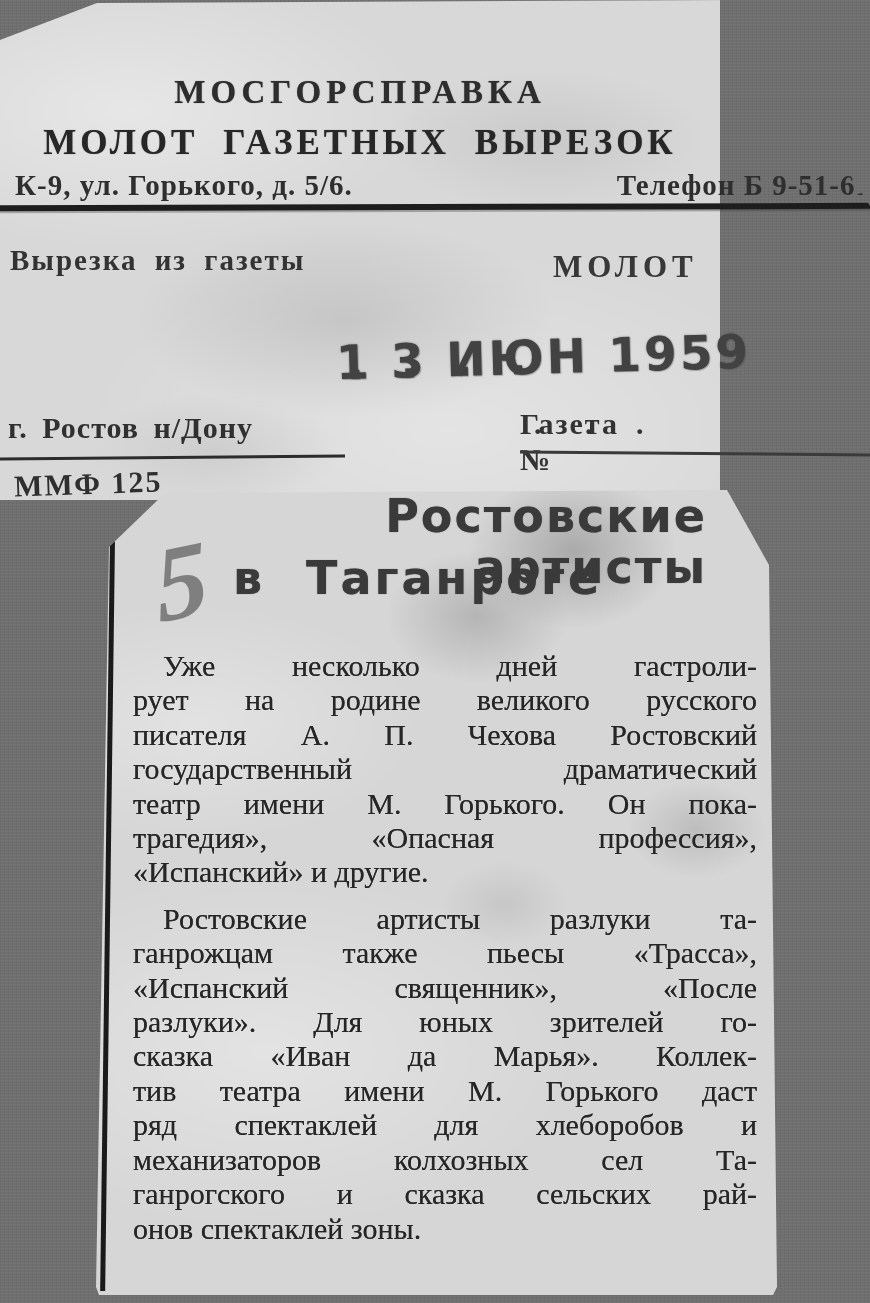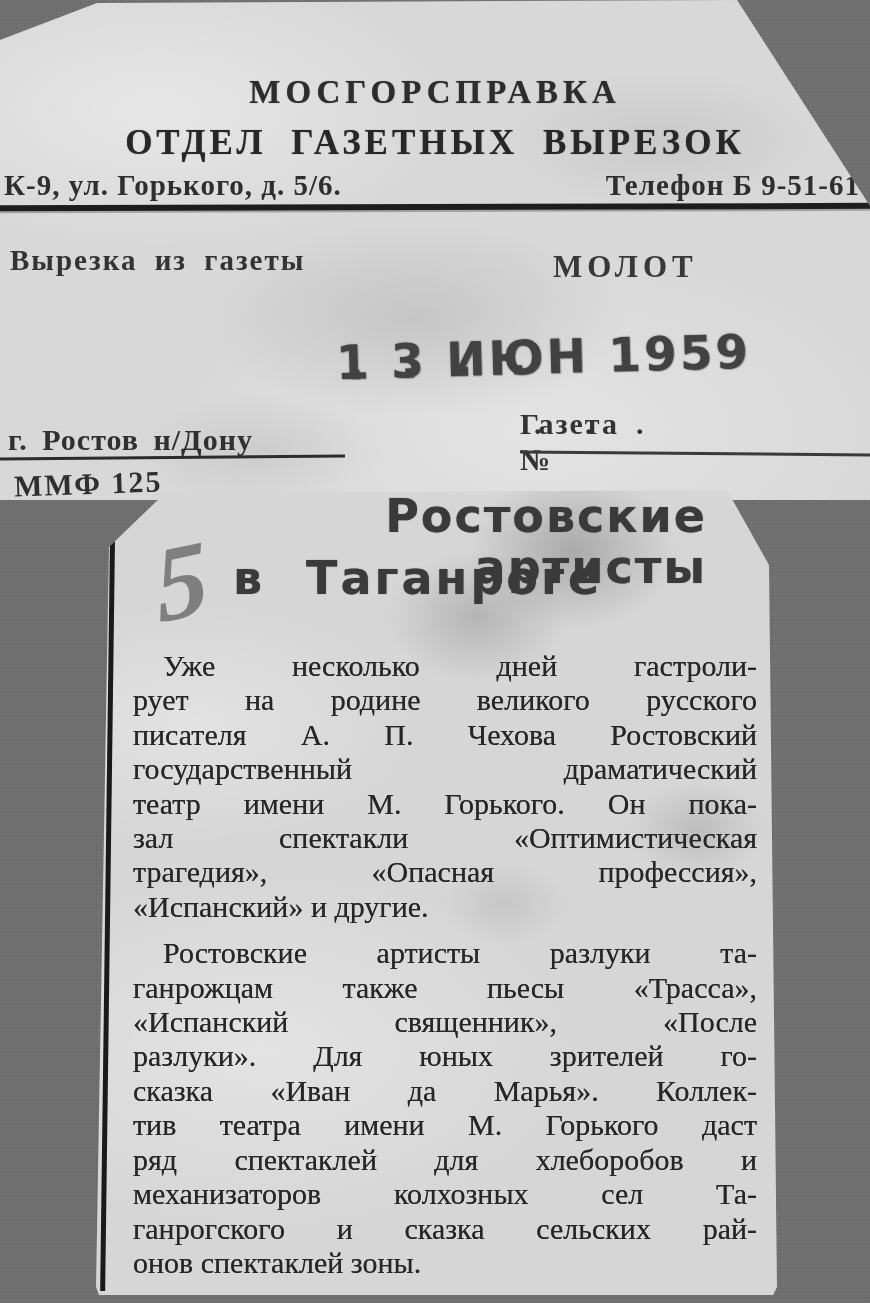--- a/index.html
+++ b/index.html
@@ -12,50 +12,50 @@
   .scan{
     position:relative; width:870px; height:1303px; overflow:hidden;
     background-color:var(--bg);
     background-image:
       repeating-linear-gradient(0deg, rgba(255,255,255,.035) 0 1px, transparent 1px 3px),
       repeating-linear-gradient(90deg, rgba(0,0,0,.045) 0 1px, transparent 1px 4px);
     font-family:var(--serif); color:var(--ink);
   }
   
   .slip{
-    position:absolute; left:0; top:0; width:870px; height:500px; z-index:1;
+    position:absolute; left:0; top:0; width:720px; height:500px; z-index:1;
     clip-path:polygon(97px 3px, 737px 0px, 870px 206px, 870px 500px, 0px 500px, 0px 40px);
     background-color:var(--slip);
     background-image:
       radial-gradient(ellipse 300px 140px at 48% 64%, rgba(120,120,120,.22), transparent 70%),
       radial-gradient(ellipse 230px 100px at 76% 28%, rgba(125,125,125,.16), transparent 70%),
       radial-gradient(ellipse 180px 80px at 30% 90%, rgba(120,120,120,.14), transparent 70%),
       radial-gradient(ellipse 420px 200px at 18% 22%, rgba(255,255,255,.38), transparent 70%),
       radial-gradient(ellipse 520px 260px at 62% 86%, rgba(255,255,255,.30), transparent 70%);
   }
   .slip *{position:absolute;}
   .org1{top:74px; left:0; width:100%; text-align:center;
         font:bold 33px/1.1 var(--serif); letter-spacing:5px; color:#2d2d2d;
         text-shadow:0 0 1px rgba(45,45,45,.6);}
   .org2{top:124px; left:0; width:100%; text-align:center;
         font:bold 35px/1.1 var(--serif); letter-spacing:4px; word-spacing:12px; color:#272727;
         text-shadow:0 0 1px rgba(45,45,45,.6);}
-  .addr-row{top:168px; left:4px; width:856px; display:flex; justify-content:space-between;
+  .addr-row{top:168px; left:15px; width:856px; display:flex; justify-content:space-between;
         font:bold 29px/1.2 var(--serif); letter-spacing:1px; color:#2e2e2e;}
   .addr-row span{position:static;}
   .rule-thick{top:204px; left:0; width:870px; height:6px; background:#1d1d1d;
         transform:rotate(-.15deg); box-shadow:0 2px 0 rgba(60,60,60,.35);}
   .src-label{top:243px; left:10px; font:bold 29px/1.2 var(--serif); letter-spacing:2px;
         word-spacing:8px; color:#333;}
   .paper-name{top:248px; left:553px; font:bold 31px/1.2 var(--serif); letter-spacing:5px; color:#383838;}
   .stamp{top:332px; left:336px; width:520px; font:bold 47px/1 var(--sans); letter-spacing:3px;
         color:var(--stamp); transform:rotate(-1.6deg); white-space:nowrap;
         text-shadow:0 0 2px rgba(66,66,66,.55), 1px 1px 0 rgba(66,66,66,.25);}
   .stamp .dots{position:static; letter-spacing:10px; margin-left:10px;}
-  .city{top:422px; left:8px; font:bold 30px/1.2 var(--serif); letter-spacing:1px; word-spacing:6px; color:#303030;}
+  .city{top:410px; left:8px; font:bold 30px/1.2 var(--serif); letter-spacing:1px; word-spacing:6px; color:#303030;}
   .issue{top:406px; left:520px; font:bold 30px/1.2 var(--serif); letter-spacing:2px; word-spacing:8px; color:#333;}
   .issue .dots{position:static; letter-spacing:14px; margin-left:14px;}
   .rule-left{top:456px; left:0; width:345px; height:3px; background:#2c2c2c; transform:rotate(-.5deg);}
   .rule-right{top:452px; left:520px; width:350px; height:3px; background:#3a3a3a; transform:rotate(.5deg);}
   .form-code{top:466px; left:14px; font:bold 30px/1.2 var(--serif); letter-spacing:2px; color:#2f2f2f;
         transform:rotate(-2deg);}
   
   .clipping{
     position:absolute; left:93px; top:477px; width:686px; height:820px; z-index:2;
     clip-path:polygon(72px 16px, 634px 13px, 676px 88px, 684px 810px, 680px 818px, 6px 818px, 3px 810px, 16px 70px);
@@ -87,21 +87,21 @@
   .line.first{padding-left:30px;}
   .line.last{text-align-last:left;}
 </style>
 </head>
 <body>
 
 <div class="scan">
 
   <div class="slip">
     <div class="org1">МОСГОРСПРАВКА</div>
-    <div class="org2">ОТДЕЛ ГАЗЕТНЫХ ВЫРЕЗОК</div>
+    <div class="org2">МОЛОТ ГАЗЕТНЫХ ВЫРЕЗОК</div>
     <div class="addr-row">
       <span>К-9, ул. Горького, д. 5/6.</span>
       <span>Телефон Б 9-51-61</span>
     </div>
     <div class="rule-thick"></div>
     <div class="src-label">Вырезка из газеты</div>
     <div class="paper-name">МОЛОТ</div>
     <div class="stamp"><span>1 3 ИЮН 1959</span><span class="dots">. . . .</span></div>
     <div class="city">г. Ростов н/Дону</div>
     <div class="issue"><span>Газета №</span><span class="dots">. . .</span></div>
@@ -115,21 +115,20 @@
     <div class="pencil5">5</div>
     <div class="title1">Ростовские артисты</div>
     <div class="title2">в Таганроге</div>
     <div class="article">
         <div class="para">
           <div class="line first">Уже несколько дней гастроли-</div>
           <div class="line">рует на родине великого русского</div>
           <div class="line">писателя А. П. Чехова Ростовский</div>
           <div class="line">государственный драматический</div>
           <div class="line">театр имени М. Горького. Он пока-</div>
-          <div class="line">зал спектакли «Оптимистическая</div>
           <div class="line">трагедия», «Опасная профессия»,</div>
           <div class="line last">«Испанский» и другие.</div>
         </div>
         <div class="para">
           <div class="line first">Ростовские артисты разлуки та-</div>
           <div class="line">ганрожцам также пьесы «Трасса»,</div>
           <div class="line">«Испанский священник», «После</div>
           <div class="line">разлуки». Для юных зрителей го-</div>
           <div class="line">сказка «Иван да Марья». Коллек-</div>
           <div class="line">тив театра имени М. Горького даст</div>

